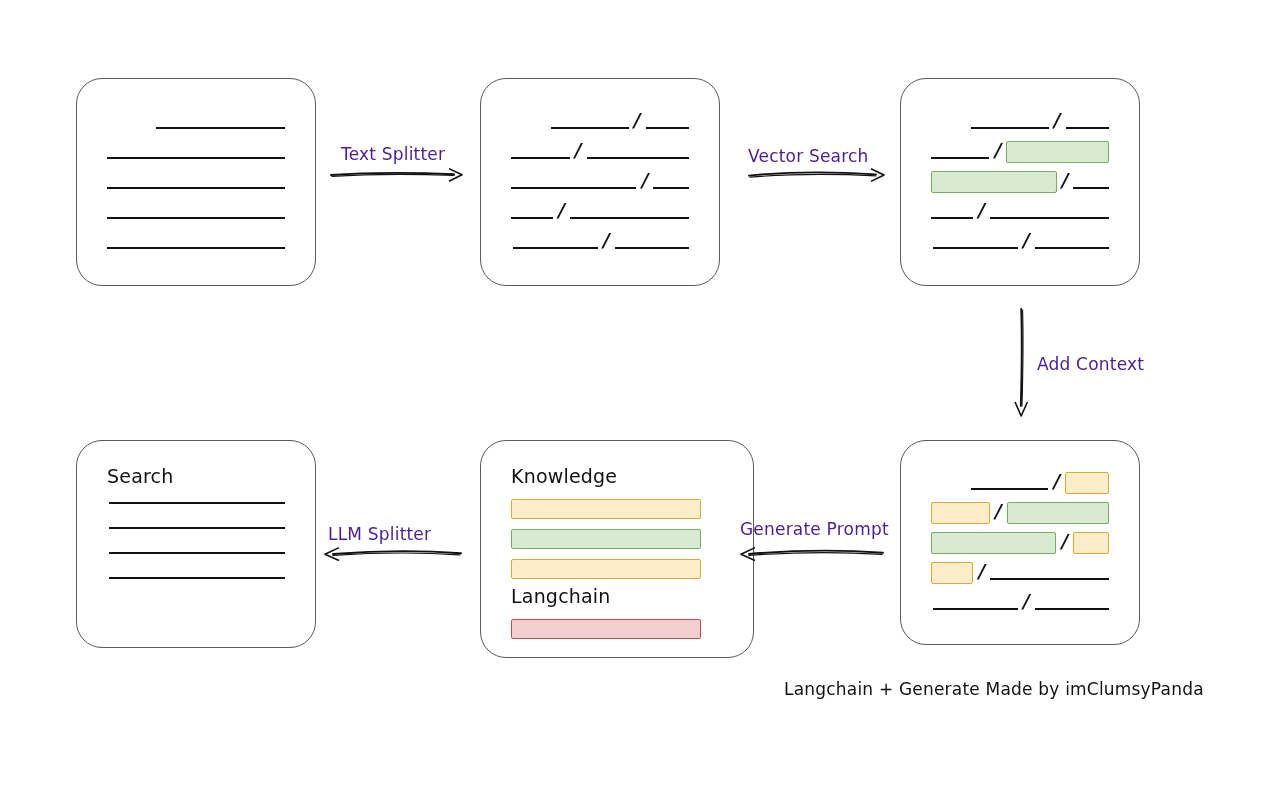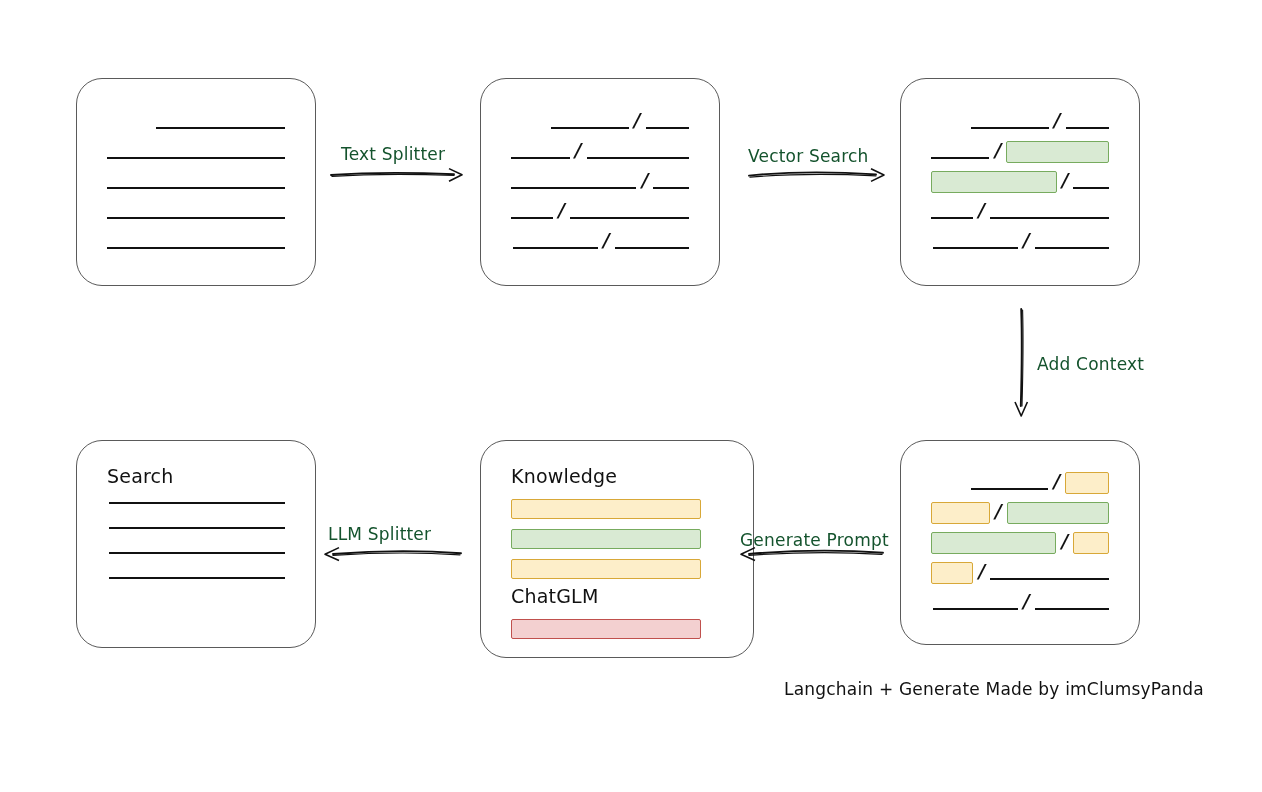--- a/index.html
+++ b/index.html
@@ -110,21 +110,21 @@
 
   
   .arrow {
     position: absolute;
   }
   .arrow svg { display: block; overflow: visible; }
   .arrow-label {
     position: absolute;
     font-family: "DejaVu Sans", sans-serif;
     font-size: 17px;
-    color: #14532d;
+    color: #4c1d95;
     white-space: nowrap;
     letter-spacing: 0.2px;
   }
 
   
   .footer {
     position: absolute;
     font-family: "DejaVu Sans", sans-serif;
     font-size: 17px;
     color: #111111;
@@ -266,33 +266,33 @@
 </div>
 <div class="arrow-label" style="left:328px; top:524px;">LLM Splitter</div>
 
 <div class="card" style="left:480px; top:440px; width:274px; height:218px;">
   <div class="box-label" style="left:30px; top:24px;">Knowledge</div>
 
   <div class="prompt-bar chip yellow" style="top:58px;"></div>
   <div class="prompt-bar chip green" style="top:88px;"></div>
   <div class="prompt-bar chip yellow" style="top:118px;"></div>
 
-  <div class="box-label" style="left:30px; top:144px;">ChatGLM</div>
+  <div class="box-label" style="left:30px; top:144px;">Langchain</div>
 
   <div class="prompt-bar chip red" style="top:178px;"></div>
 </div>
 
 <div class="arrow" style="left:738px; top:545px; width:146px; height:18px;">
   <svg width="146" height="18" viewBox="0 0 146 18" aria-hidden="true">
     <path d="M145,7.8 C102,4.6 50,5.6 11,9.0" stroke="#111" stroke-width="1.9" fill="none" stroke-linecap="round"></path>
     <path d="M144,9.4 C101,6.6 49,7.6 11,10.4" stroke="#111" stroke-width="1.2" fill="none" stroke-linecap="round"></path>
     <path d="M17,2.6 L3,9.2 L17,15.4" stroke="#111" stroke-width="1.6" fill="none" stroke-linejoin="round"></path>
   </svg>
 </div>
-<div class="arrow-label" style="left:740px; top:530px;">Generate Prompt</div>
+<div class="arrow-label" style="left:740px; top:519px;">Generate Prompt</div>
 
 <div class="card" style="left:900px; top:440px; width:240px; height:205px;">
   <div class="rows" id="rows-3">
       <div class="row">
         <span class="spacer" style="width: 50px;"></span>
         <span class="seg plain" style="width: 96px;"></span>
         <span class="slash">/</span>
         <span class="seg chip yellow" style="width: 54px;"></span>
       </div>
       <div class="row">

